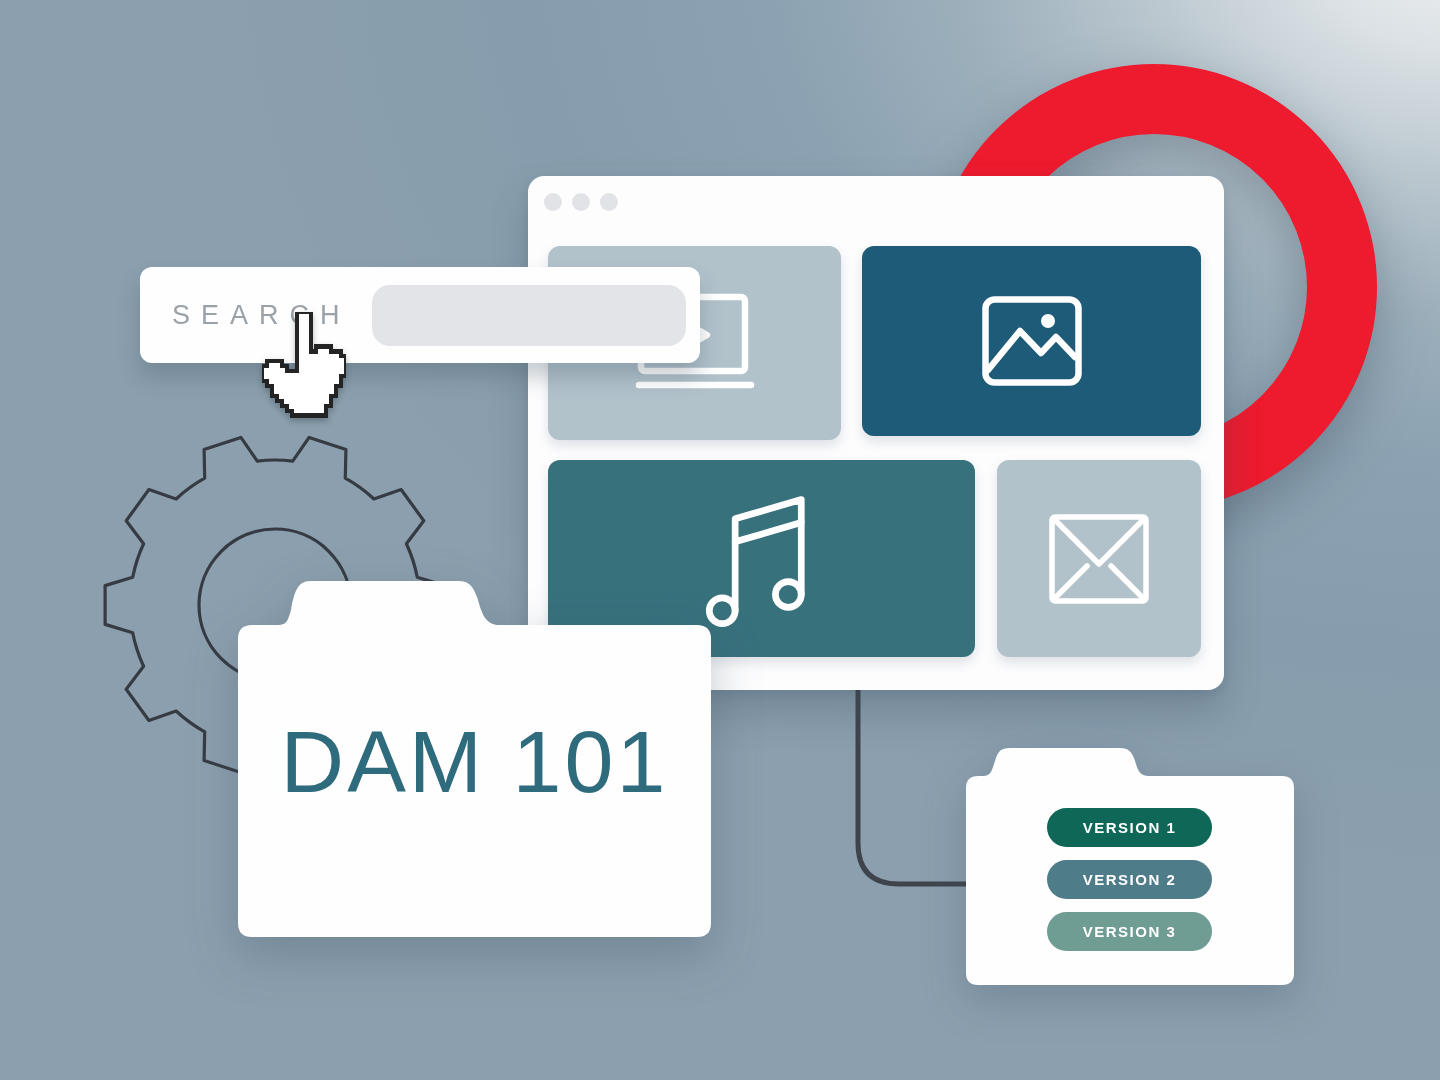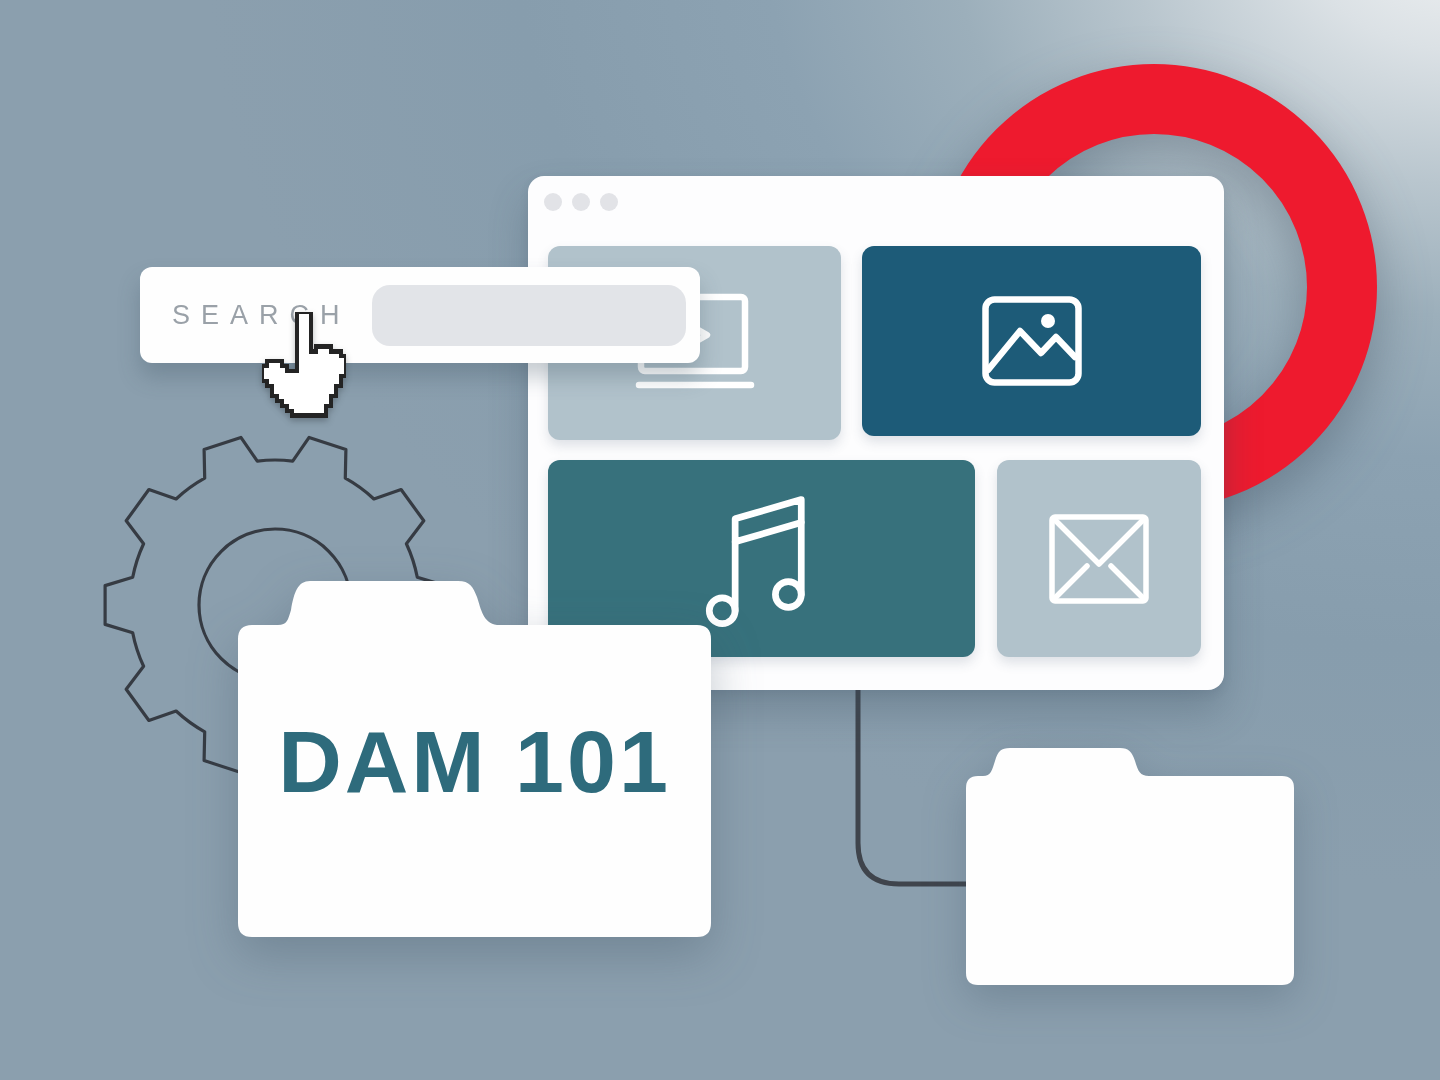--- a/index.html
+++ b/index.html
@@ -60,21 +60,21 @@
 
   
   .cursor-svg{left:262px;top:312px;z-index:9;filter:drop-shadow(0 3px 3px rgba(20,25,30,.3));}
   .cursor-svg path{fill:#ffffff;stroke:#242424;stroke-width:0.85px;}
 
   
   .folder-svg path{fill:#fefefe;}
   .dam-folder{left:220px;top:560px;z-index:7;filter:drop-shadow(0 18px 24px rgba(55,75,92,.30));}
   .dam-title{
     left:238px;top:718px;width:473px;text-align:center;z-index:8;
-    font-size:88px;font-weight:700;letter-spacing:3px;color:#2e6b7c;line-height:1;
+    font-size:88px;font-weight:400;letter-spacing:3px;color:#2e6b7c;line-height:1;
   }
   .ver-folder{left:950px;top:735px;z-index:5;filter:drop-shadow(0 14px 20px rgba(55,75,92,.28));}
   .pills{left:1047px;top:808px;z-index:8;display:flex;flex-direction:column;gap:13px;}
   .pill{
     width:165px;height:39px;border-radius:20px;display:flex;align-items:center;justify-content:center;
     color:#ffffff;font-size:15px;font-weight:600;letter-spacing:1.5px;
   }
   .pill-1{background:#0f6757;}
   .pill-2{background:#4e7d89;}
   .pill-3{background:#6f9c93;}
@@ -152,14 +152,19 @@
              L 32 377 Q 18 377 18 363 Z"></path>
   </svg>
   <div class="abs dam-title">DAM 101</div>
 
   <svg class="abs folder-svg ver-folder" width="360" height="265" viewBox="0 0 360 265">
     <path d="M 16 53 Q 16 41 28 41 L 33 41 C 41 41 42 35 45 26 C 48 16 51 13 60 13
              L 170 13 C 179 13 182 17 185 26 C 188 36 190 41 199 41
              L 332 41 Q 344 41 344 53 L 344 238 Q 344 250 332 250
              L 28 250 Q 16 250 16 238 Z"></path>
   </svg>
+  <div class="abs pills">
+    <div class="pill pill-1">VERSION 1</div>
+    <div class="pill pill-2">VERSION 2</div>
+    <div class="pill pill-3">VERSION 3</div>
+  </div>
 
 </div>
 
 </body></html>

